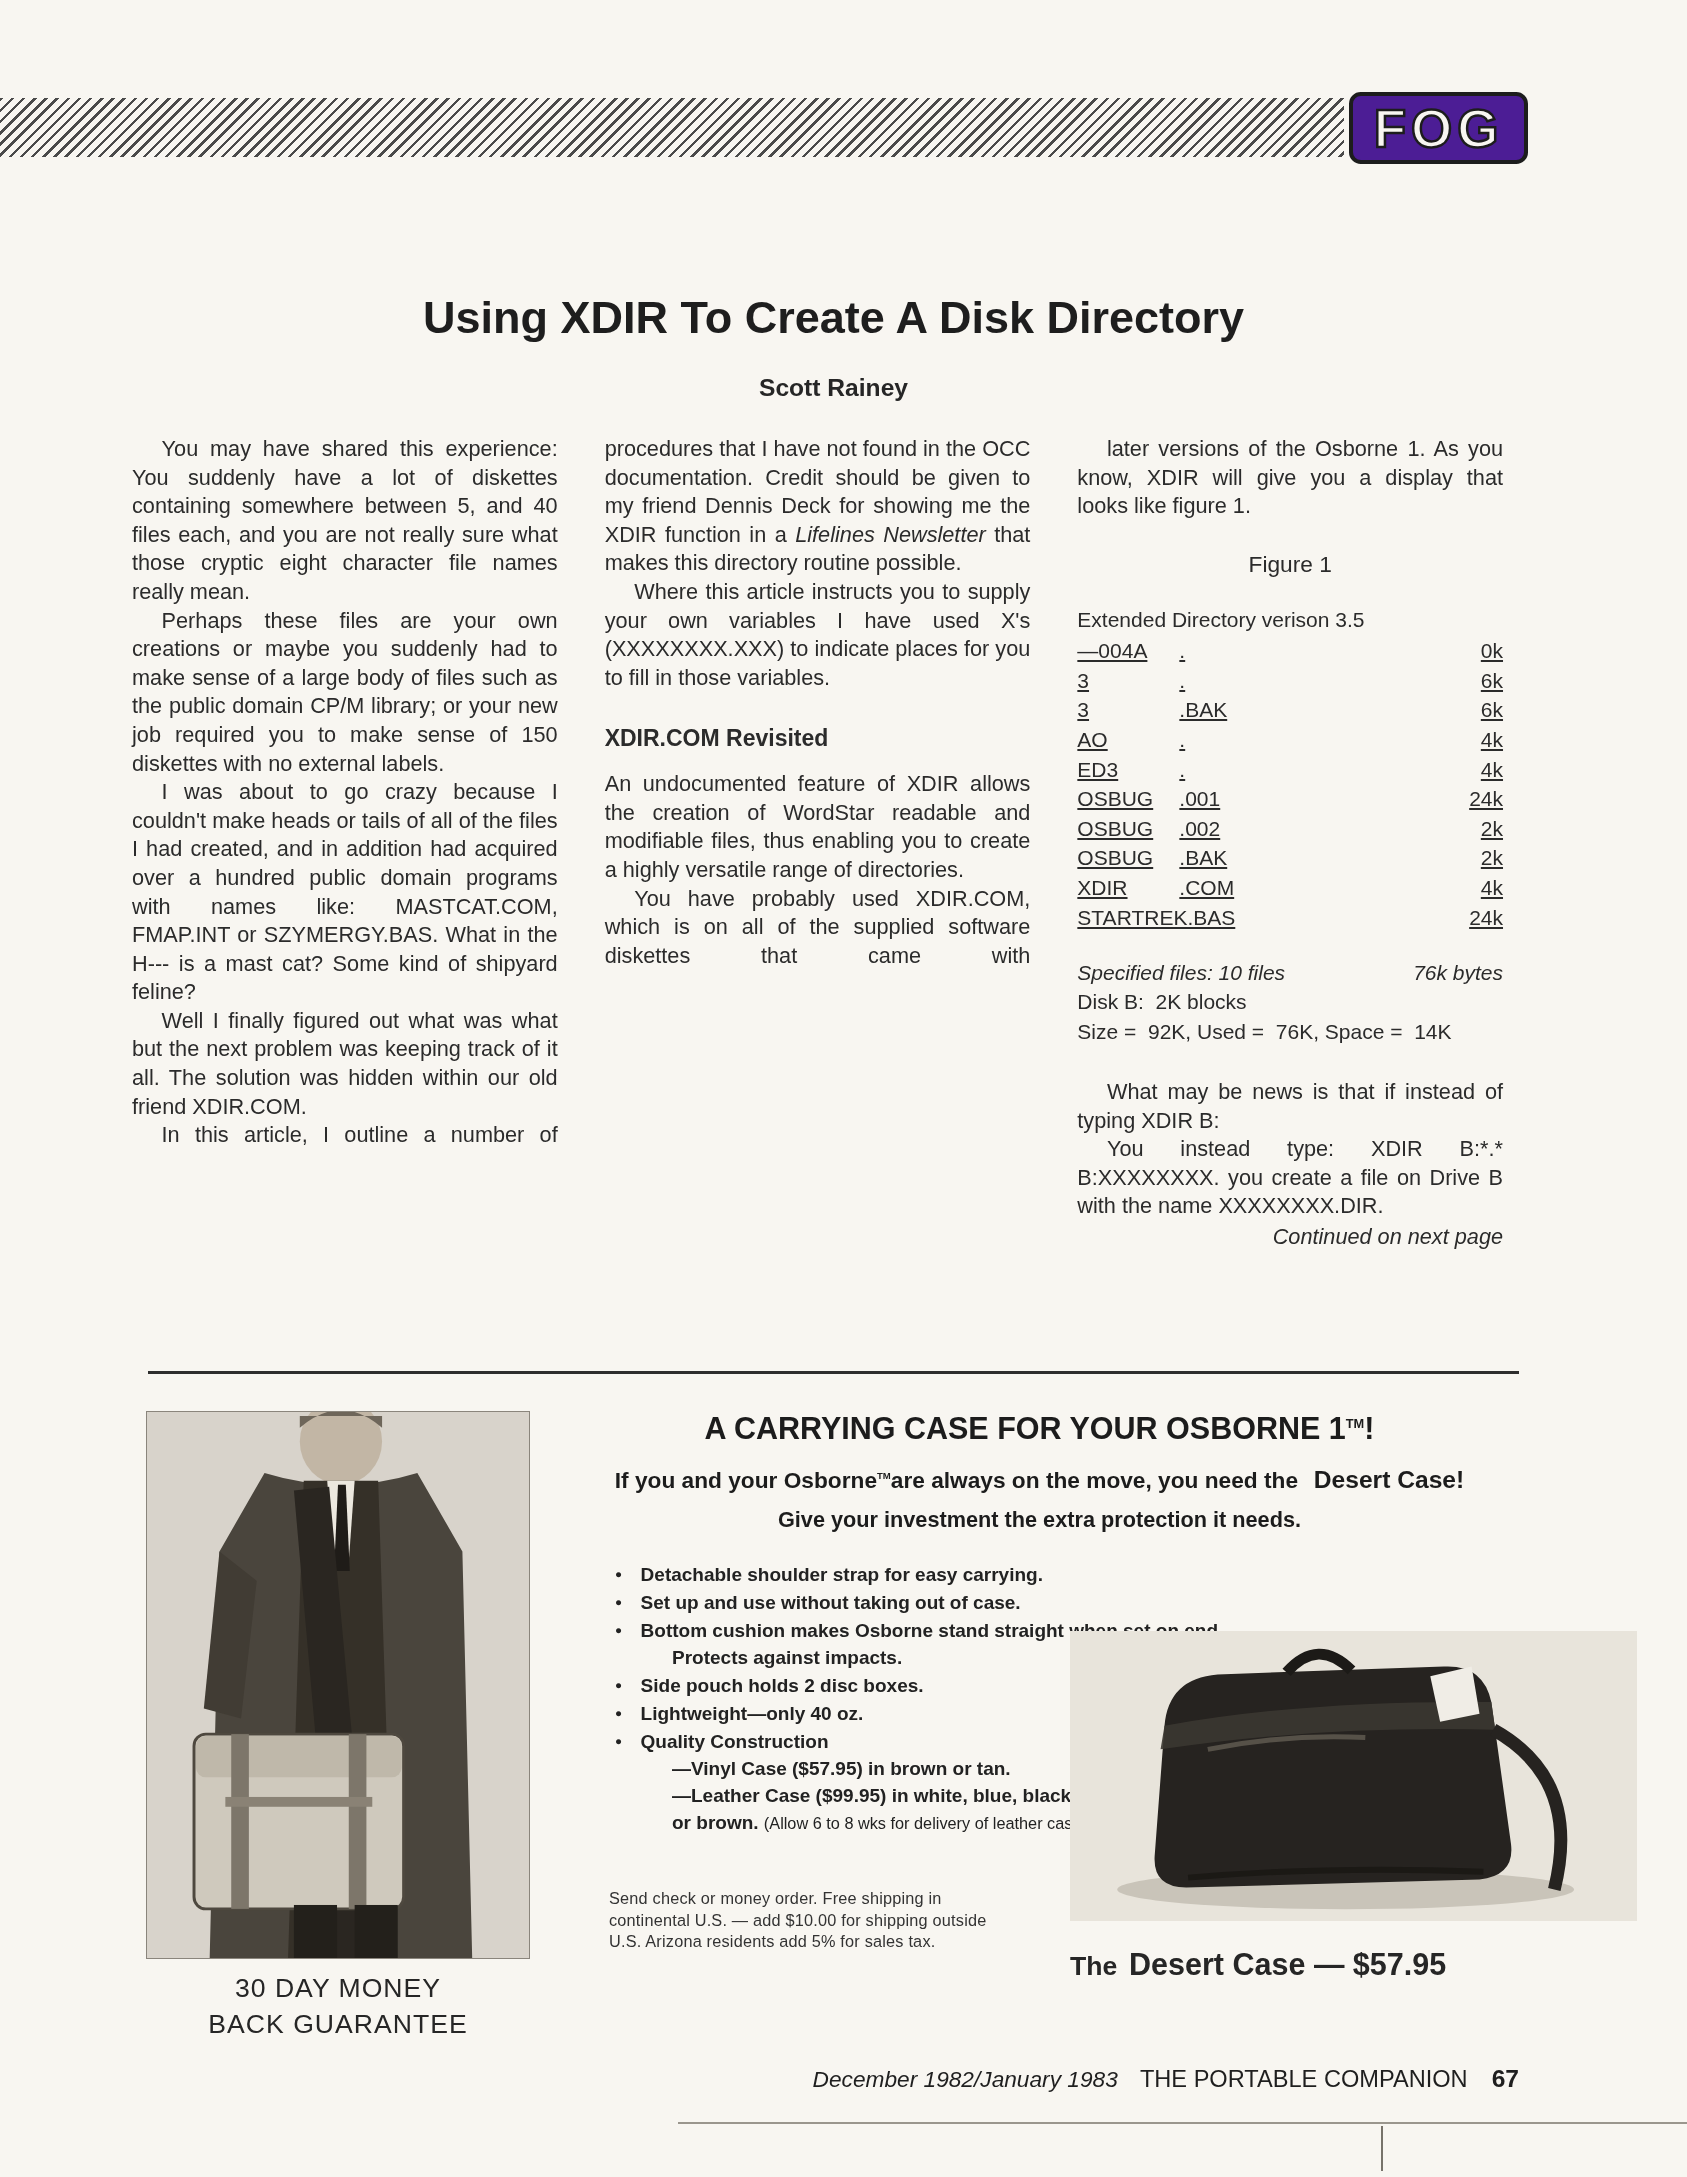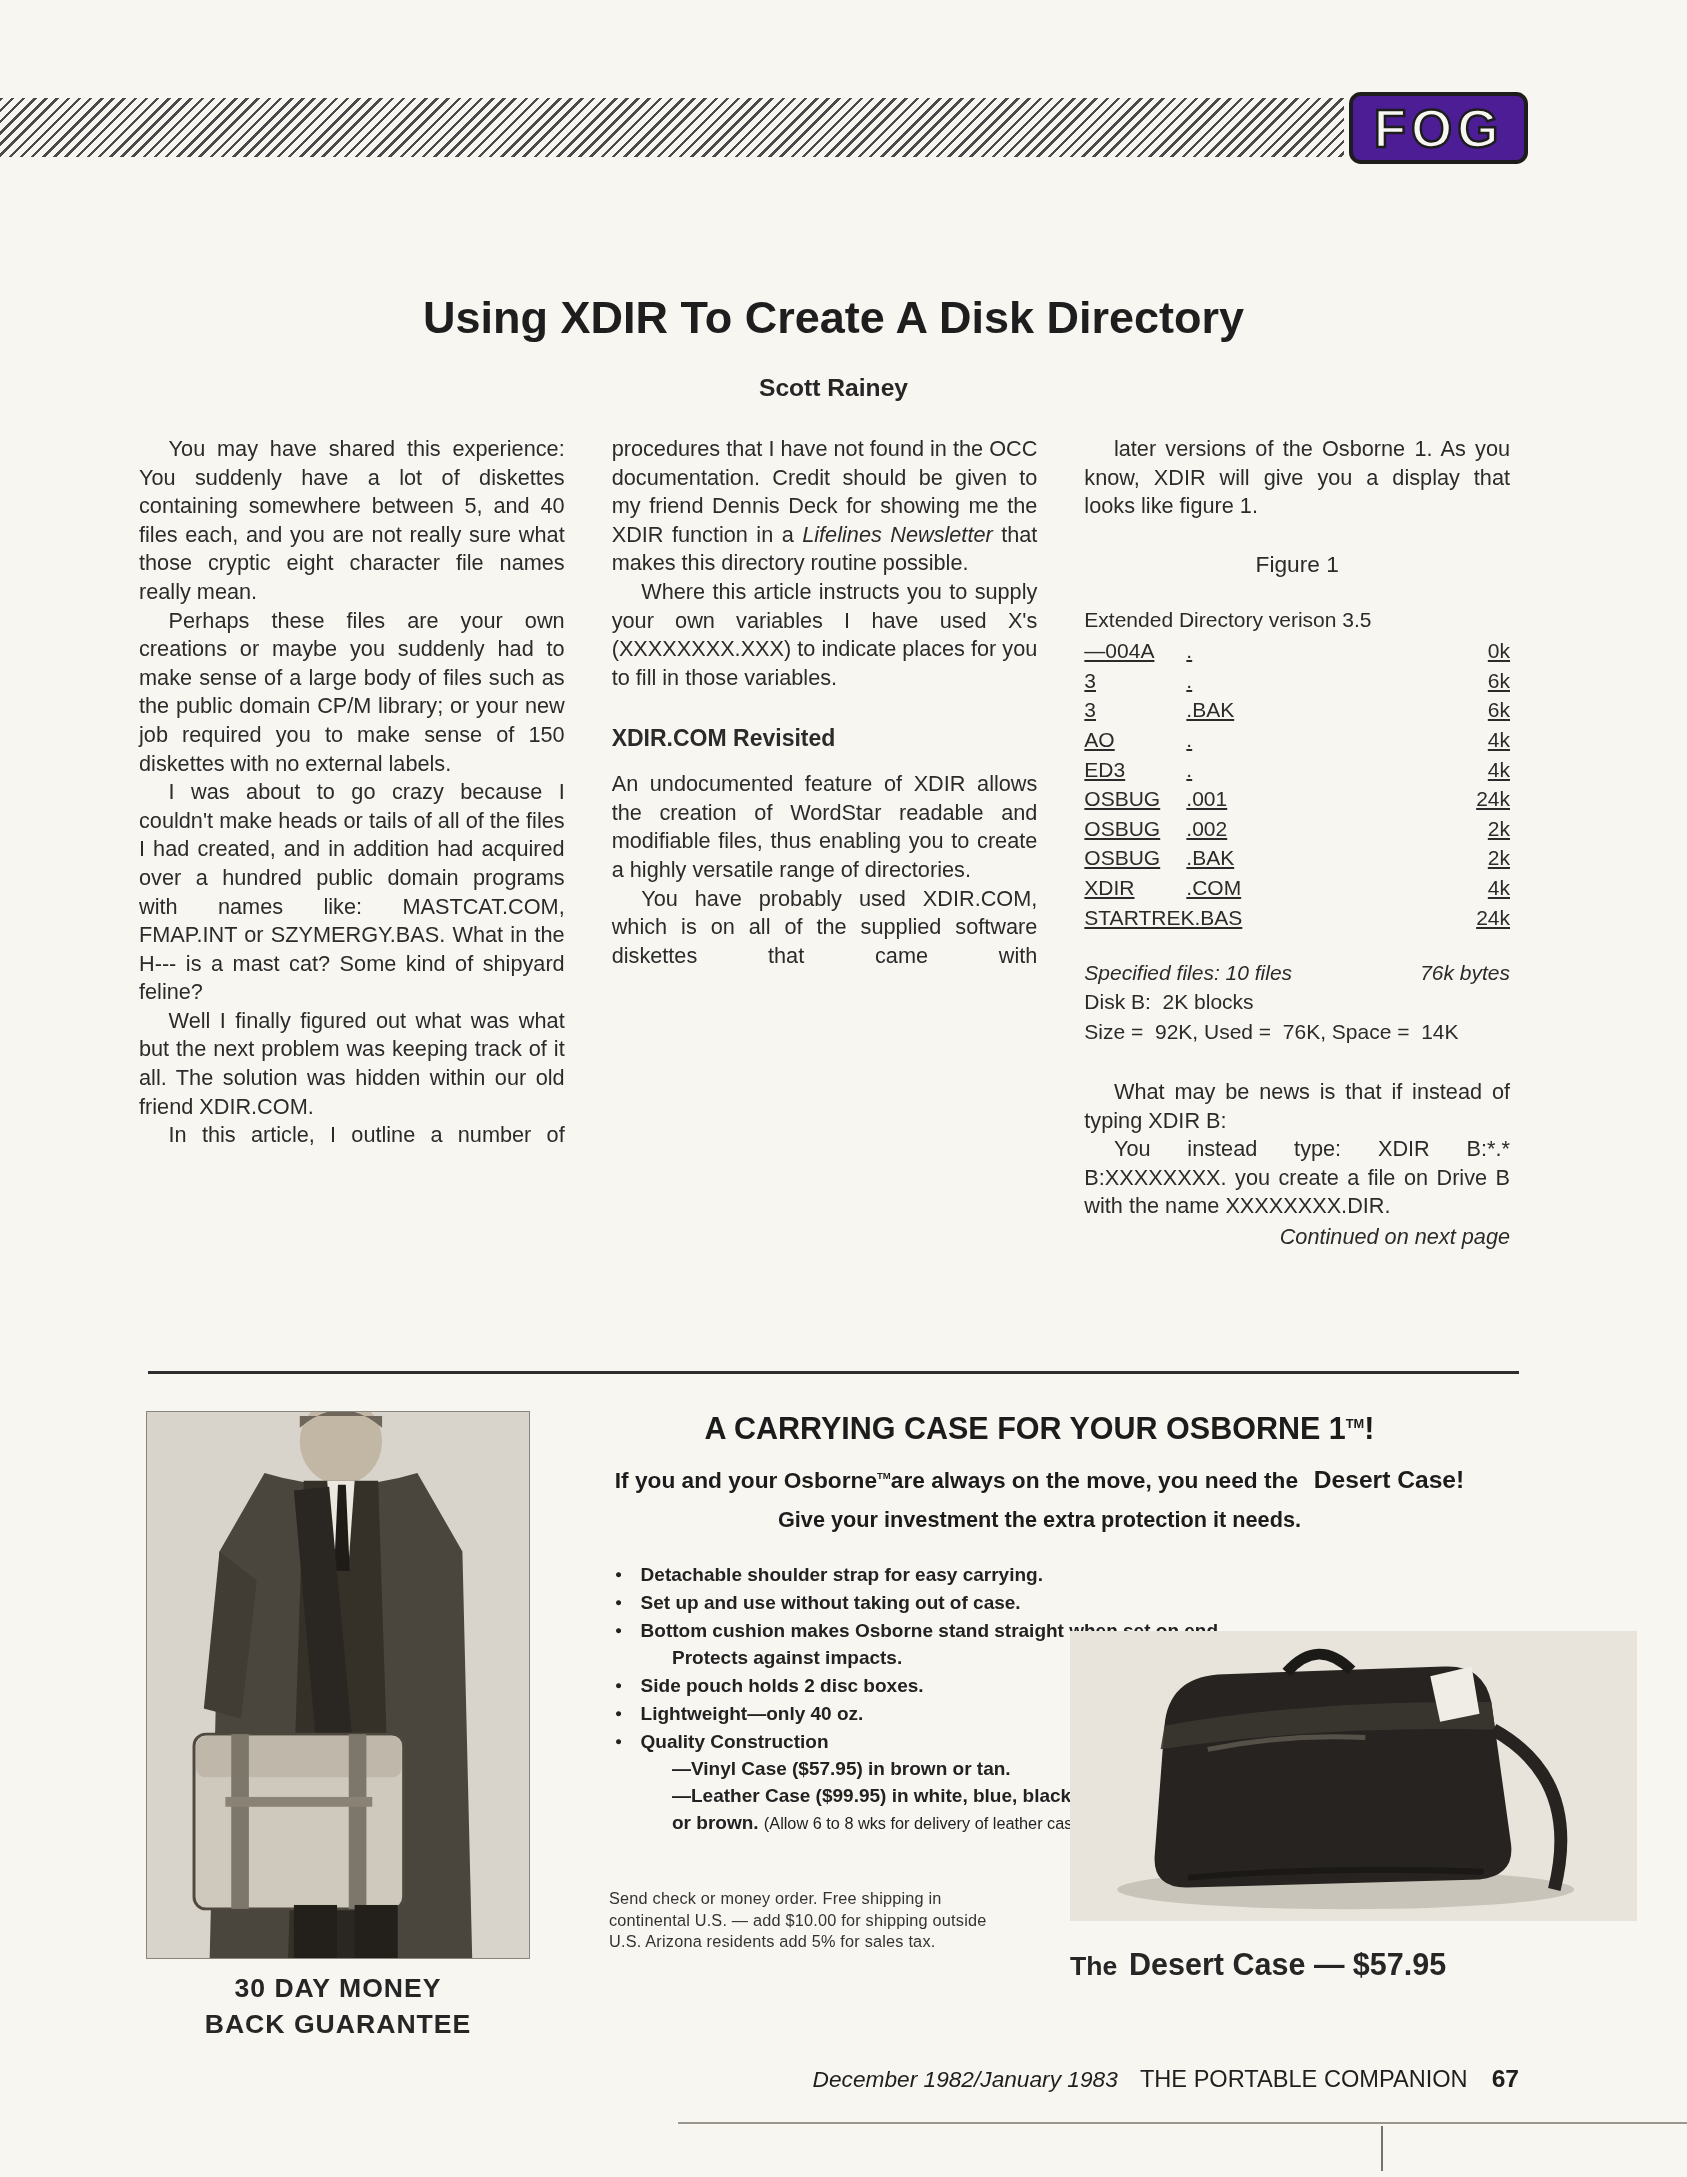--- a/index.html
+++ b/index.html
@@ -30,21 +30,21 @@
   
   .article-title {
     position:absolute; left:148px; top:292px; width:1371px;
     text-align:center; font-size:45px; font-weight:700; color:#1e1e1e;
   }
   .byline {
     position:absolute; left:148px; top:374px; width:1371px;
     text-align:center; font-size:24.6px; font-weight:700;
   }
   .columns {
-    position:absolute; left:139px; top:435px; width:1371px;
+    position:absolute; left:132px; top:435px; width:1371px;
     display:flex; gap:47px;
   }
   .col { width:426px; font-size:21.7px; line-height:28.6px; text-align:justify; color:#2b2b2b; }
   .col p { text-indent:29.6px; }
   .col p.noindent { text-indent:0; }
   .col p.runon { text-align-last:justify; }
   .italic { font-style:italic; }
   .section-heading { font-weight:700; font-size:23px; margin:31.5px 0 17.7px; text-align:left; }
 
   
@@ -65,21 +65,21 @@
   .rule { position:absolute; left:148px; top:1371px; width:1371px; height:3px; background:#2e2e2e; }
 
   
   .photo-left {
     position:absolute; left:146px; top:1411px; width:384px; height:548px;
     border:1px solid #8a857c; background:#dcd8cf; overflow:hidden;
   }
   .photo-left svg, .photo-right svg { display:block; width:100%; height:100%; }
   .guarantee {
     position:absolute; left:146px; top:1970px; width:384px;
-    text-align:center; font-weight:700; font-size:26.6px; line-height:36px; letter-spacing:1px;
+    text-align:center; font-weight:400; font-size:26.6px; line-height:36px; letter-spacing:1px;
   }
   .ad-right { position:absolute; left:552px; top:1411px; width:975px; }
   .ad-headline { text-align:center; font-size:30.5px; font-weight:800; color:#1c1c1c; }
   sup.tm { font-size:0.42em; vertical-align:super; font-weight:700; }
   .ad-sub { text-align:center; font-size:22.7px; font-weight:700; margin-top:19.7px; color:#1c1c1c; }
   .ad-sub .brand { font-size:24.6px; margin-left:15.8px; font-weight:800; }
   .ad-sub2 { text-align:center; font-size:21.7px; font-weight:700; margin-top:13.8px; color:#1c1c1c; }
   .ad-bullets { list-style:none; margin:27.6px 0 0 63px; width:729px; font-size:19px; font-weight:700; line-height:27px; color:#222; }
   .ad-bullets li { margin-bottom:1px; }
   .blt { display:inline-block; width:25.6px; font-size:11.8px; vertical-align:3px; }

